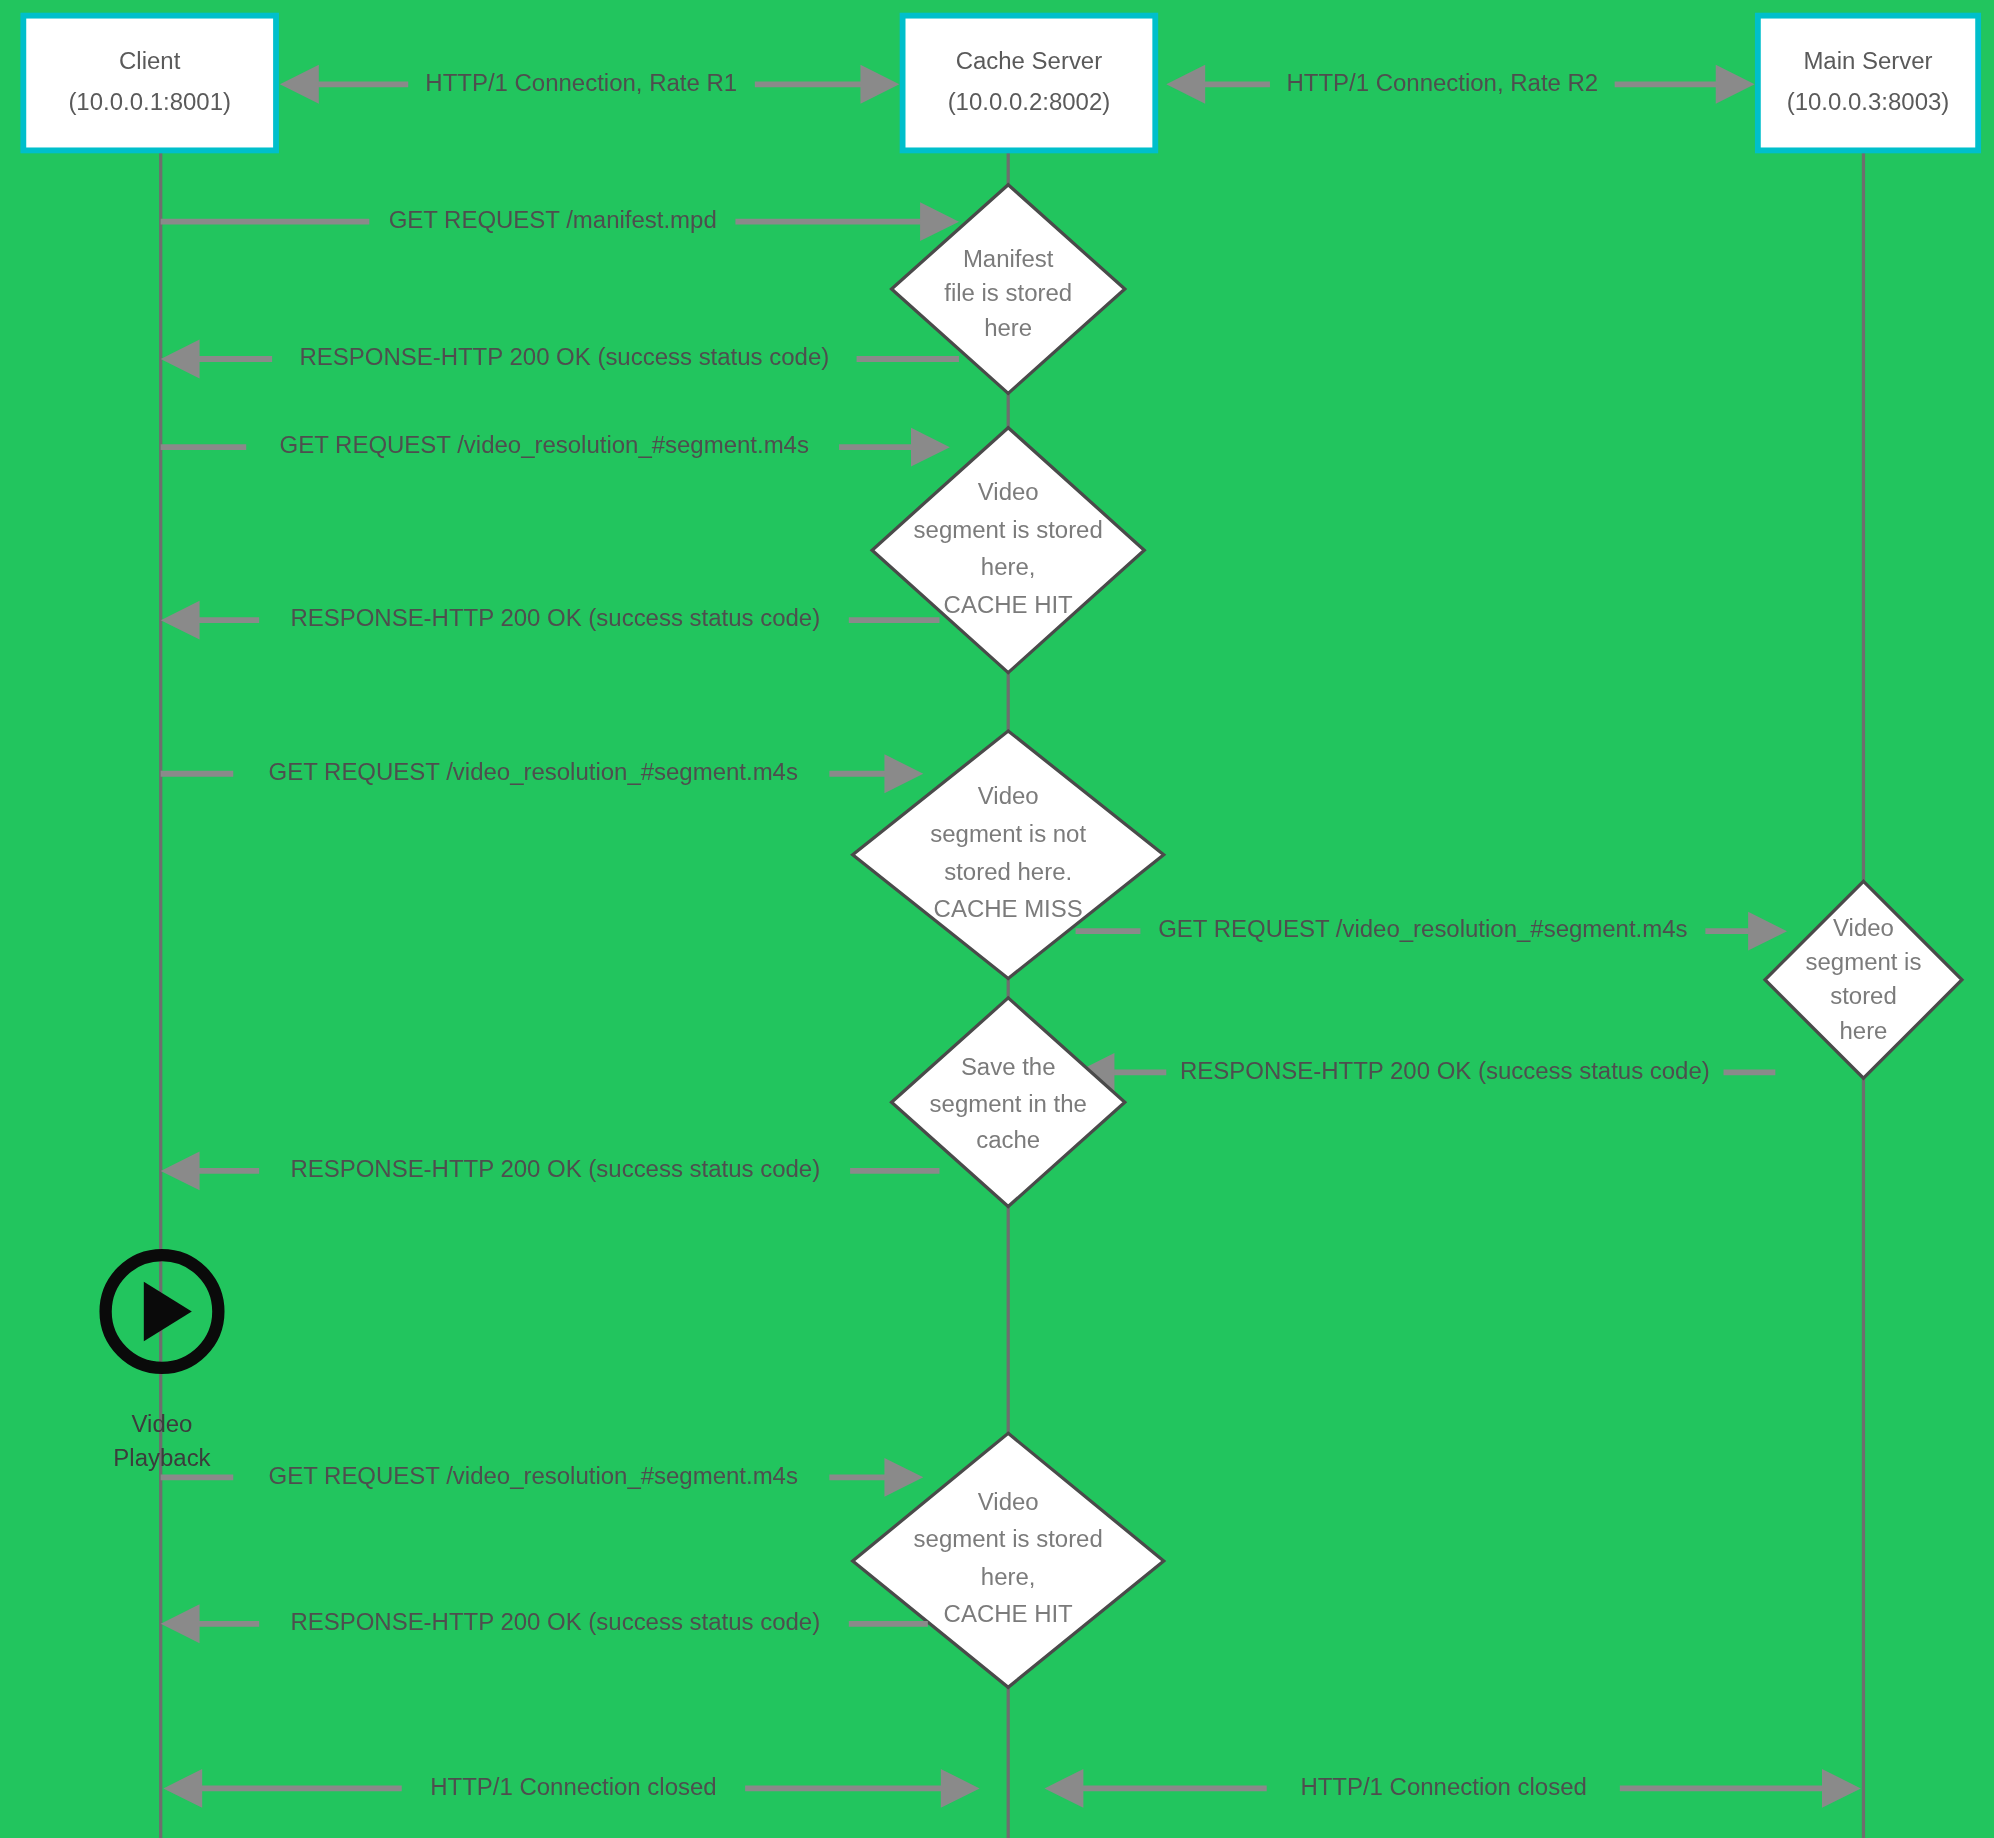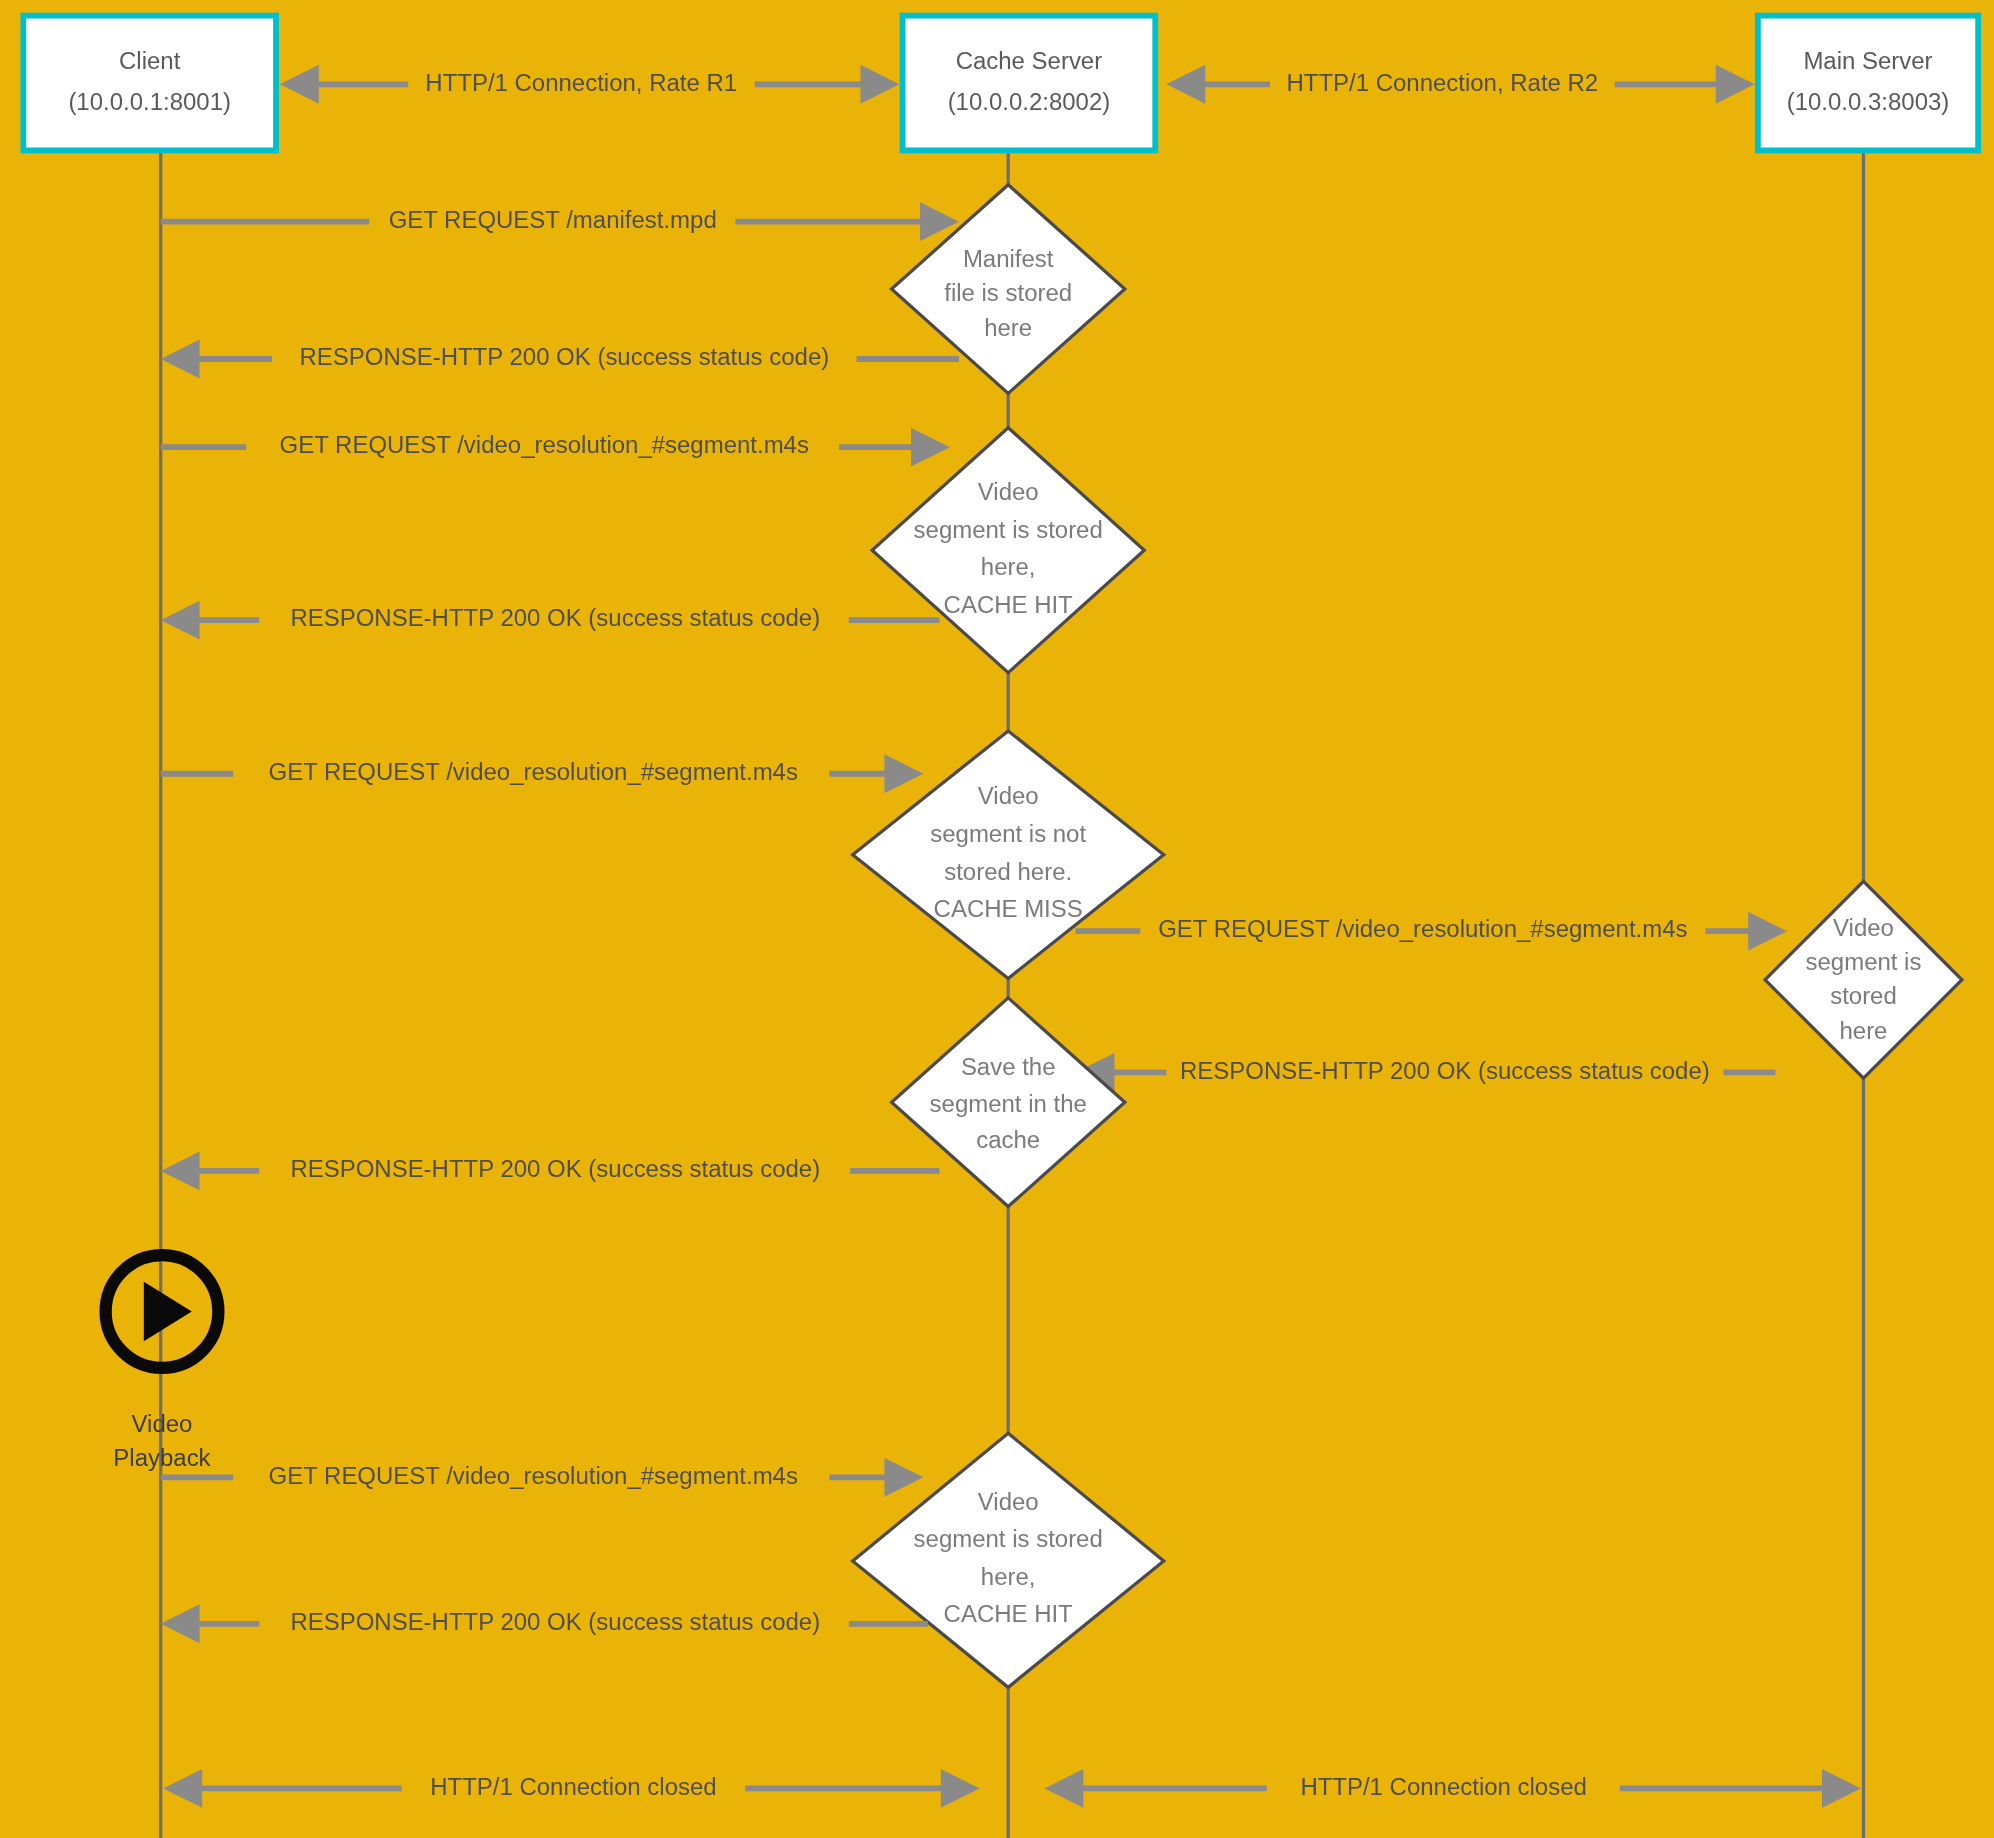--- a/index.html
+++ b/index.html
@@ -10,21 +10,21 @@
   body {
     width: 1995px;
     height: 1839px;
     font-family: "Liberation Sans", sans-serif;
     overflow: hidden;
   }
   #diagram-root {
     position: relative;
     width: 1995px;
     height: 1839px;
-    background: #eab308;
+    background: #22c55e;
   }
   svg.canvas {
     position: absolute;
     top: 0;
     left: 0;
     width: 1995px;
     height: 1839px;
     display: block;
   }
   .node-box-rect {

